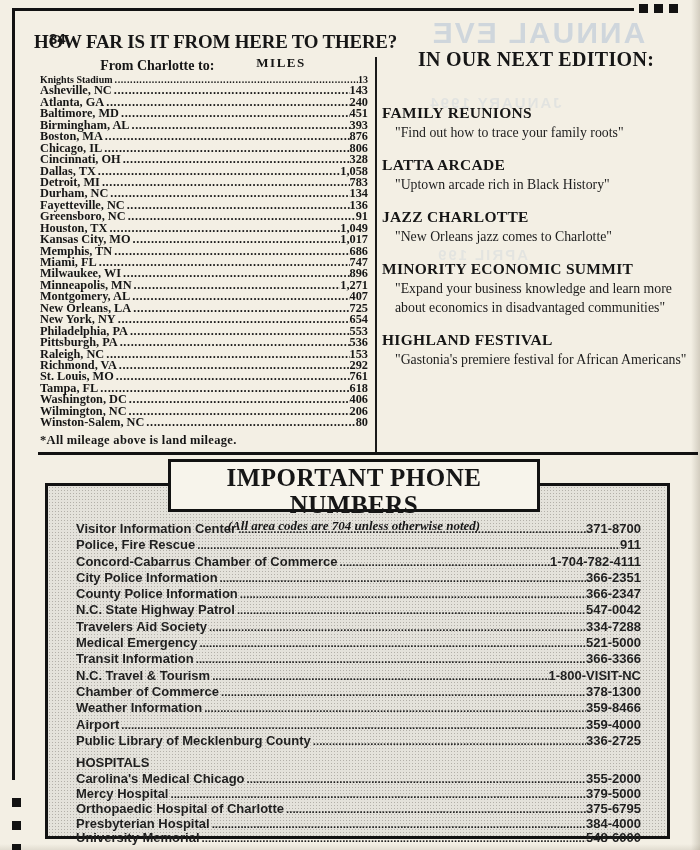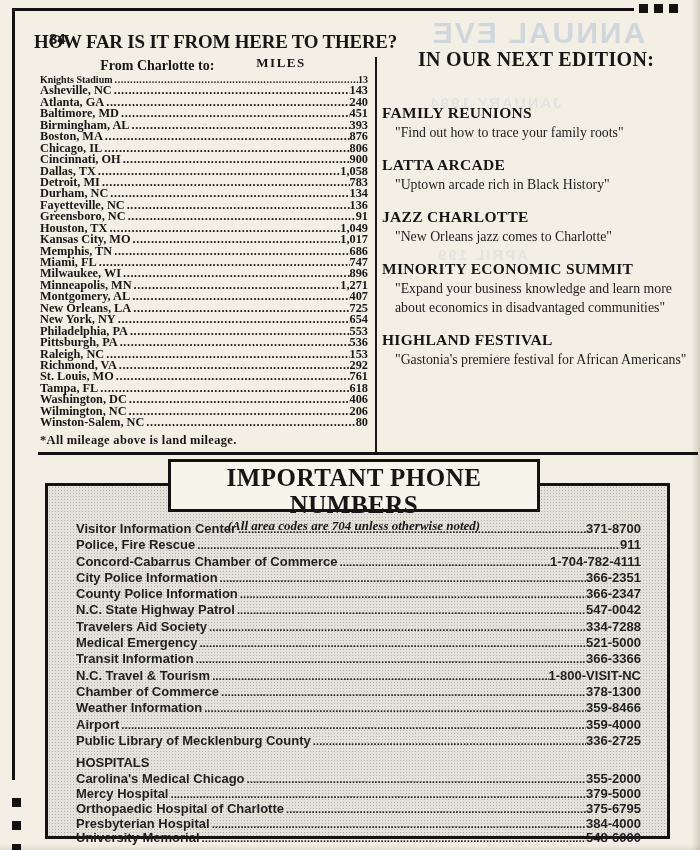--- a/index.html
+++ b/index.html
@@ -134,21 +134,21 @@
     <span class="mnum">876</span>
   </div>
     <div class="mrow">
     <span class="mname">Chicago, IL</span>
     <span class="dots">............................................................................................................................................................................................................................</span>
     <span class="mnum">806</span>
   </div>
     <div class="mrow">
     <span class="mname">Cincinnati, OH</span>
     <span class="dots">............................................................................................................................................................................................................................</span>
-    <span class="mnum">900</span>
+    <span class="mnum">328</span>
   </div>
     <div class="mrow">
     <span class="mname">Dallas, TX</span>
     <span class="dots">............................................................................................................................................................................................................................</span>
     <span class="mnum">1,058</span>
   </div>
     <div class="mrow">
     <span class="mname">Detroit, MI</span>
     <span class="dots">............................................................................................................................................................................................................................</span>
     <span class="mnum">783</span>

